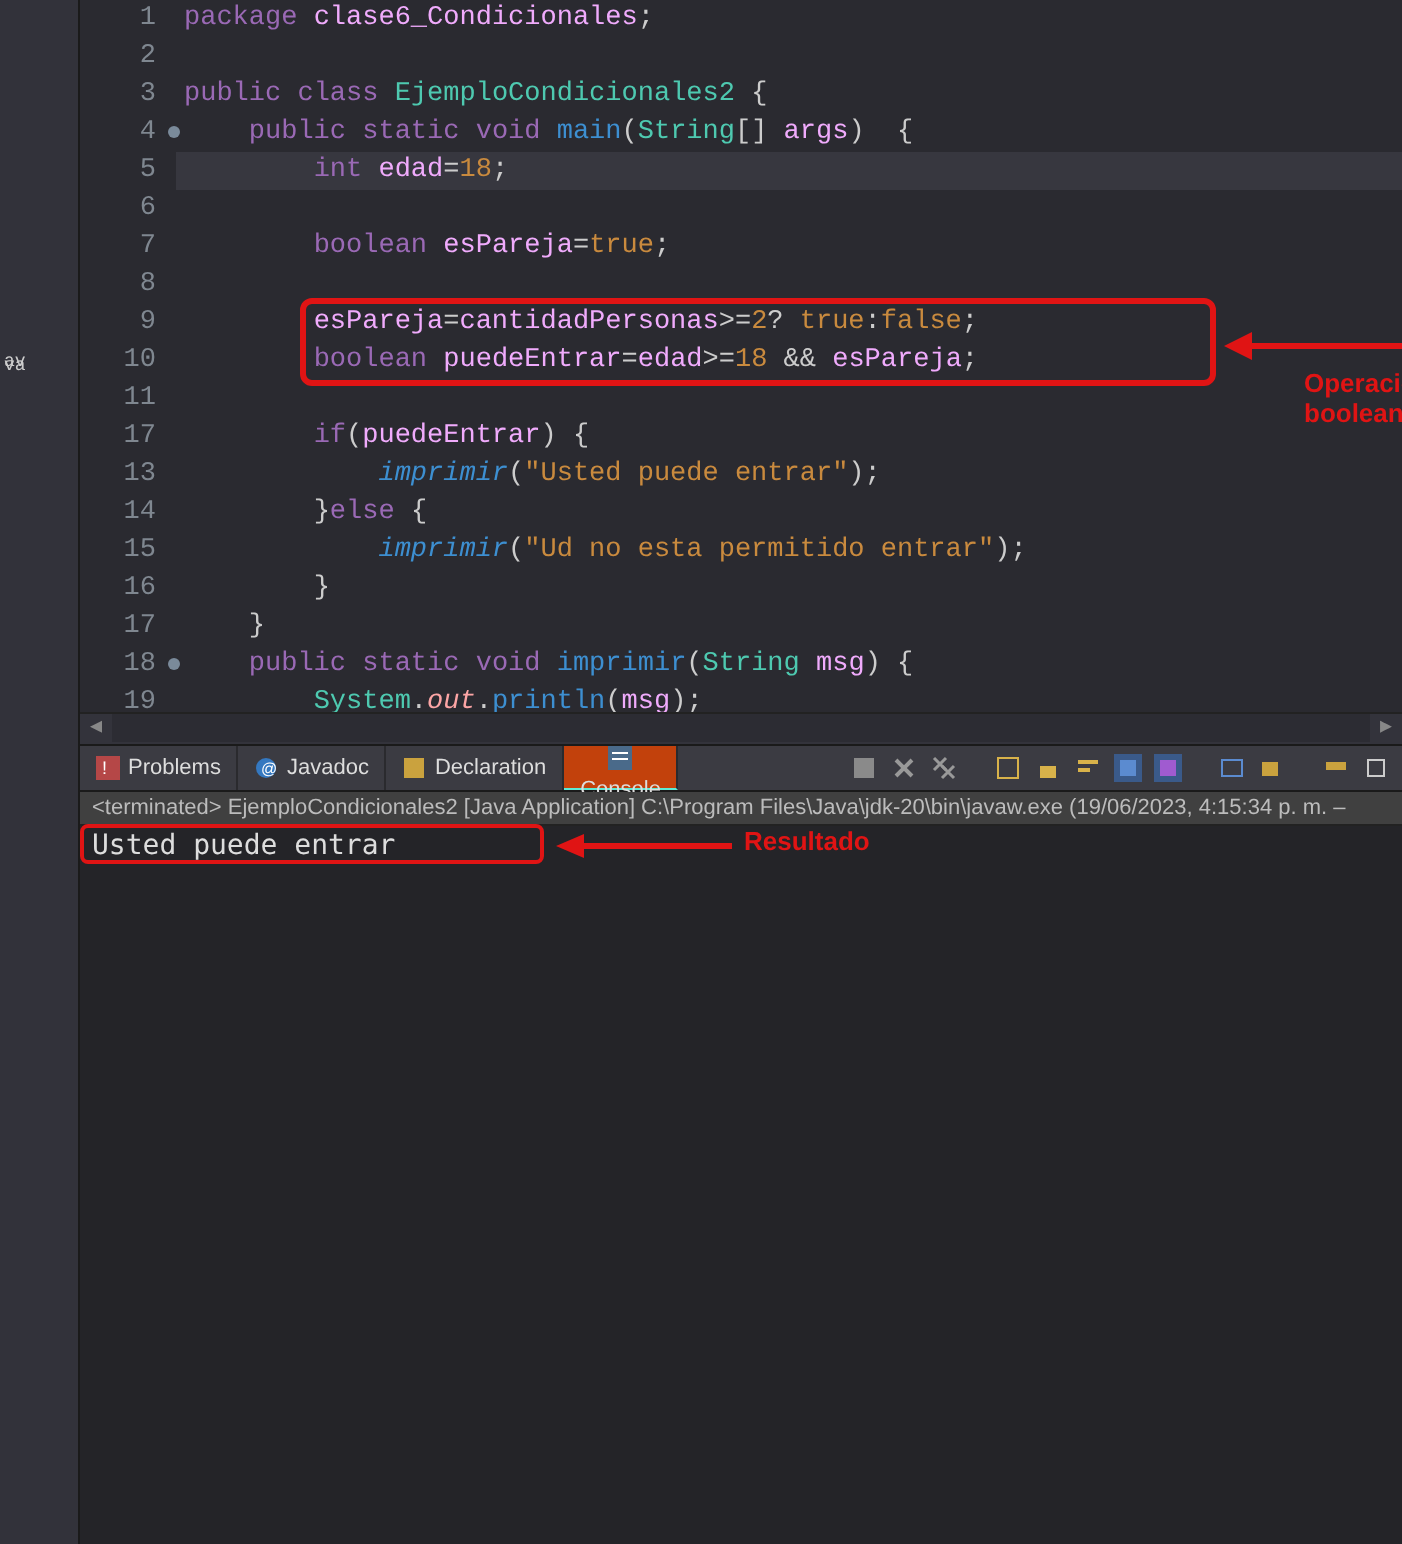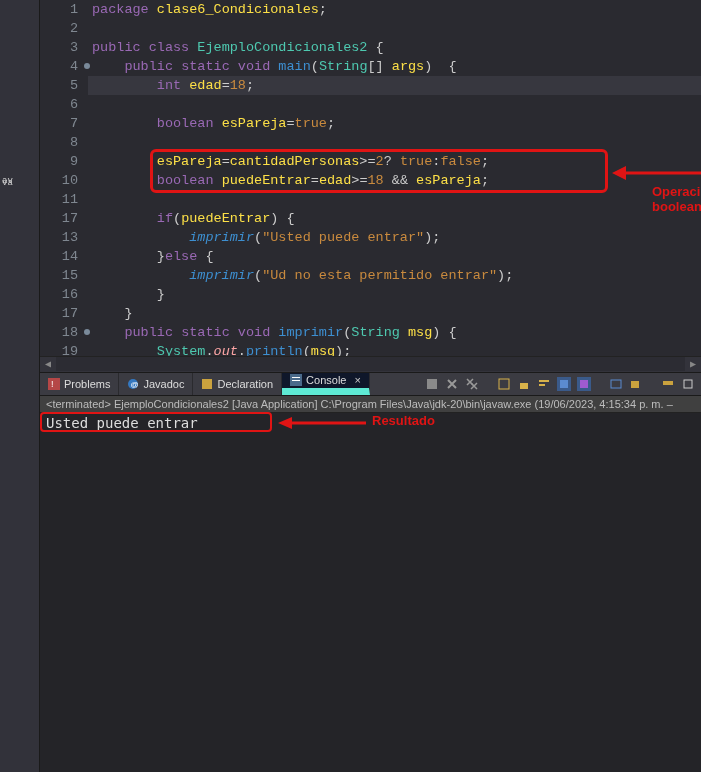--- a/index.html
+++ b/index.html
@@ -25,21 +25,21 @@
 .dot::after{content:"";position:absolute;right:-2px;top:6px;width:6px;height:6px;border-radius:50%;background:#7a8a9a;}
 .code { white-space:pre; padding-left:4px;}
 .kw { color:#9a69b5; }
 .cls { color:#4ec9b0;} 
 .fn { color:#3d8fd1;} 
 .fld { color:#fca5a5;font-style:italic;}
 .str { color:#c98a3e;}
 .num { color:#c98a3e;}
 .bool { color:#c98a3e;}
 .pun { color:#cccccc;}
-.id { color:#fde047;}
+.id { color:#f0abfc;}
 .hl-line { background:#37373f;}
 .red-box {
   position:absolute;
   border:3px solid #e01414;
   border-radius:6px;
   pointer-events:none;
 }
 .arrow {
   position:absolute; pointer-events:none;
 }
@@ -47,21 +47,21 @@
 .arrow-head { fill:#e01414;}
 .anno { position:absolute; color:#e01414; font-weight:bold; font-family:Arial,sans-serif; font-size:13px;}
 .hscroll { height:16px; background:#33333b; border-top:1px solid #222; display:flex; align-items:center;}
 .hscroll .btn{width:16px;height:14px;display:flex;align-items:center;justify-content:center;color:#888;font-size:10px;}
 .hscroll .track{flex:1;height:14px;background:#2c2c33;}
 .tabs-bar {
   background:#3b3b42; border-top:1px solid #1a1a1a; border-bottom:1px solid #1a1a1a;
   display:flex; align-items:center; height:24px; font-family: "Segoe UI", Tahoma, sans-serif; font-size:11px;
 }
 .tab { padding:0 8px; display:flex; align-items:center; gap:4px; height:100%; color:#ddd; border-right:1px solid #2a2a2e;}
-.tab.active { background:#0f172a; border-bottom:7px solid #5eead4;}
+.tab.active { background:#c2410c; border-bottom:1px solid #5eead4;flex-direction:column;}
 .tab .ico{width:12px;height:12px;display:inline-block;}
 .tabs-right{margin-left:auto;display:flex;gap:6px;padding-right:6px;}
 .tbico{width:14px;height:14px;display:flex;align-items:center;justify-content:center;color:#ccc;}
 .console-status{
   font-family:"Segoe UI",Tahoma,sans-serif;font-size:11px;color:#bcbcbc;
   background:#404040;padding:2px 6px;white-space:nowrap;overflow:hidden;border-bottom:1px solid #222;
 }
 .console-out{background:#242428;flex:1;padding:2px 6px;font-family:Consolas,monospace;font-size:14px;color:#ddd;position:relative;}
 .red-box2{position:absolute;border:2px solid #e01414;border-radius:4px;pointer-events:none;}
 </style>

